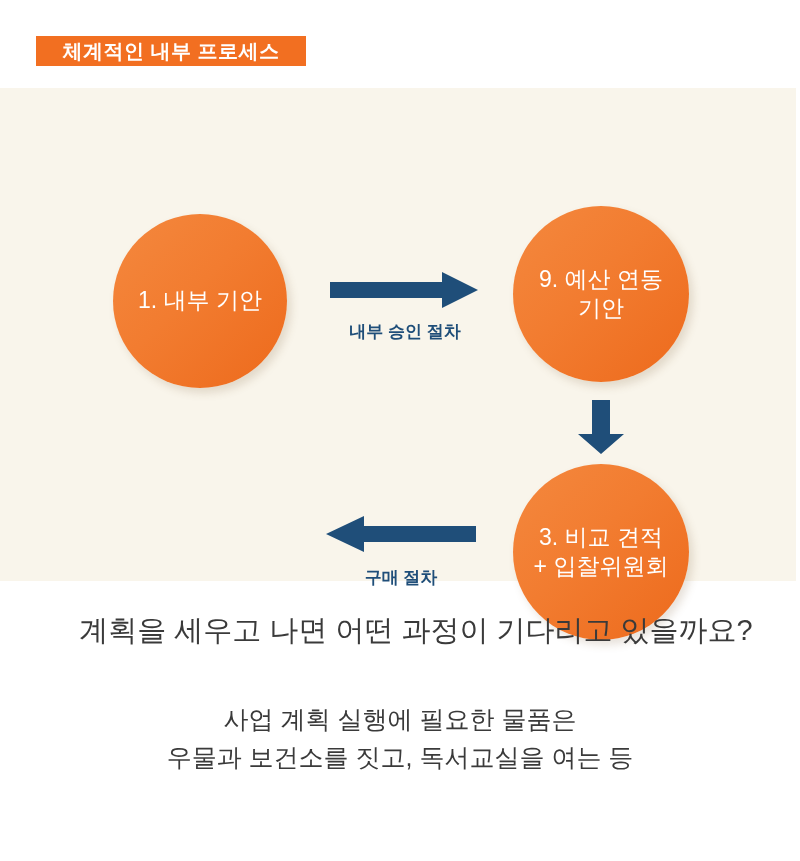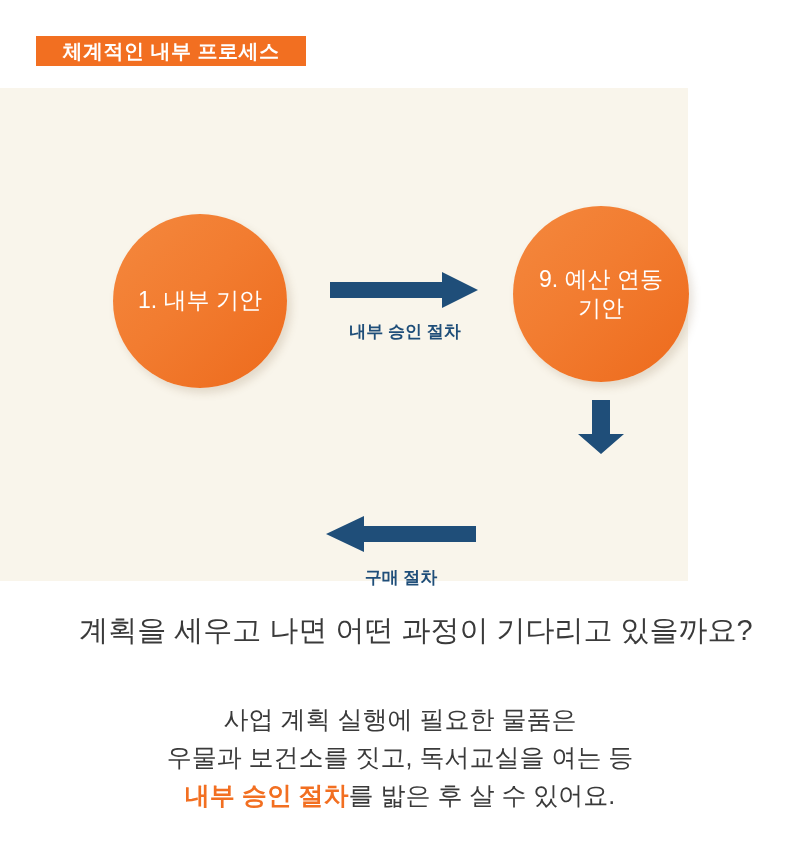--- a/index.html
+++ b/index.html
@@ -37,21 +37,21 @@
     font-weight: bold;
     letter-spacing: 0.5px;
     line-height: 1;
   }
 
   
   .panel {
     position: absolute;
     left: 0;
     top: 88px;
-    width: 688px;
+    width: 796px;
     height: 493px;
     background: #F9F5EB;
   }
 
   
   .circle {
     position: absolute;
     border-radius: 50%;
     background: linear-gradient(135deg, #F4883E 0%, #F27C30 45%, #ED6A1C 100%);
     box-shadow: 4px 5px 9px rgba(120, 90, 50, 0.18);
@@ -136,20 +136,24 @@
 
     <div class="circle" id="circle-1">
       <span class="circle-text">1. 내부 기안</span>
     </div>
 
     <div class="circle" id="circle-2">
       <span class="circle-text">9. 예산 연동
 기안</span>
     </div>
 
+    <div class="circle" id="circle-3">
+      <span class="circle-text">3. 비교 견적
++ 입찰위원회</span>
+    </div>
 
 
     <div class="arrow-h" id="arrow-right">
       <svg width="148" height="36" viewBox="0 0 148 36">
         <g filter="none">
           <path d="M0,10 L112,10 L112,0 L148,18 L112,36 L112,26 L0,26 Z" fill="#1F4E79"></path>
         </g>
       </svg>
     </div>
     <div class="arrow-label" id="label-approval">내부 승인 절차</div>
@@ -167,16 +171,15 @@
     </div>
     <div class="arrow-label" id="label-purchase">구매 절차</div>
 
   </div>
 
   <div class="headline">계획을 세우고 나면 어떤 과정이 기다리고 있을까요?</div>
 
   <div class="body-copy">
     <span class="body-line">사업 계획 실행에 필요한 물품은</span>
     <span class="body-line">우물과 보건소를 짓고, 독서교실을 여는 등</span>
-    <span class="body-line"><span class="hl-orange">내부 승인 절차</span><span>를 밟은 후 살 수 있어요.</span></span>
   </div>
 
 </div>
 
 </body></html>

